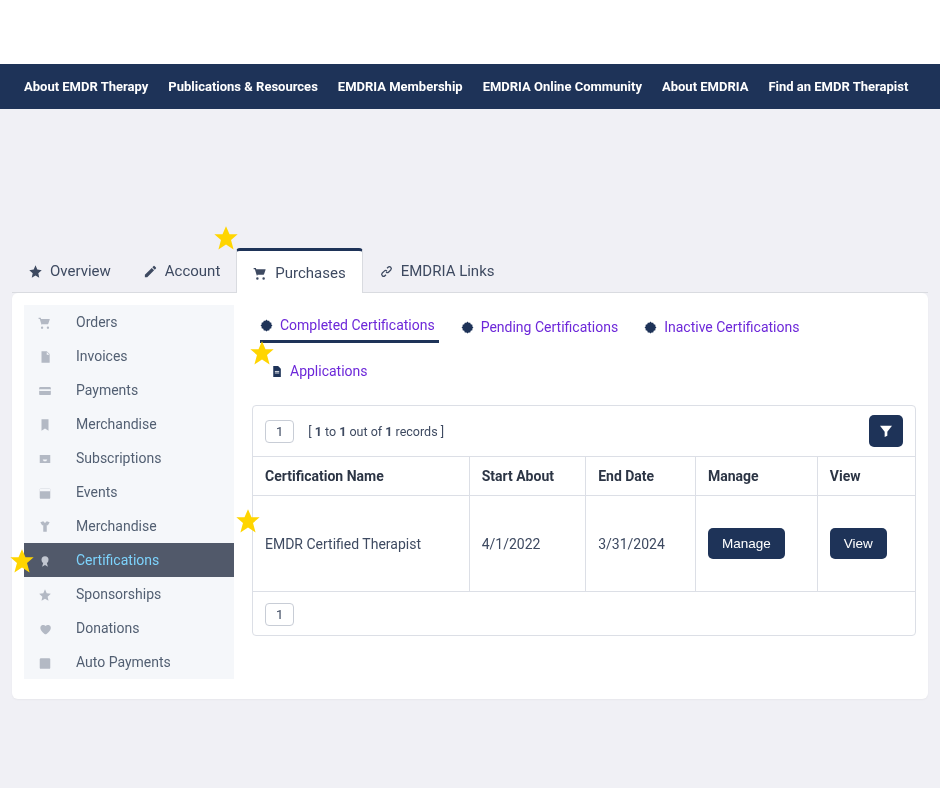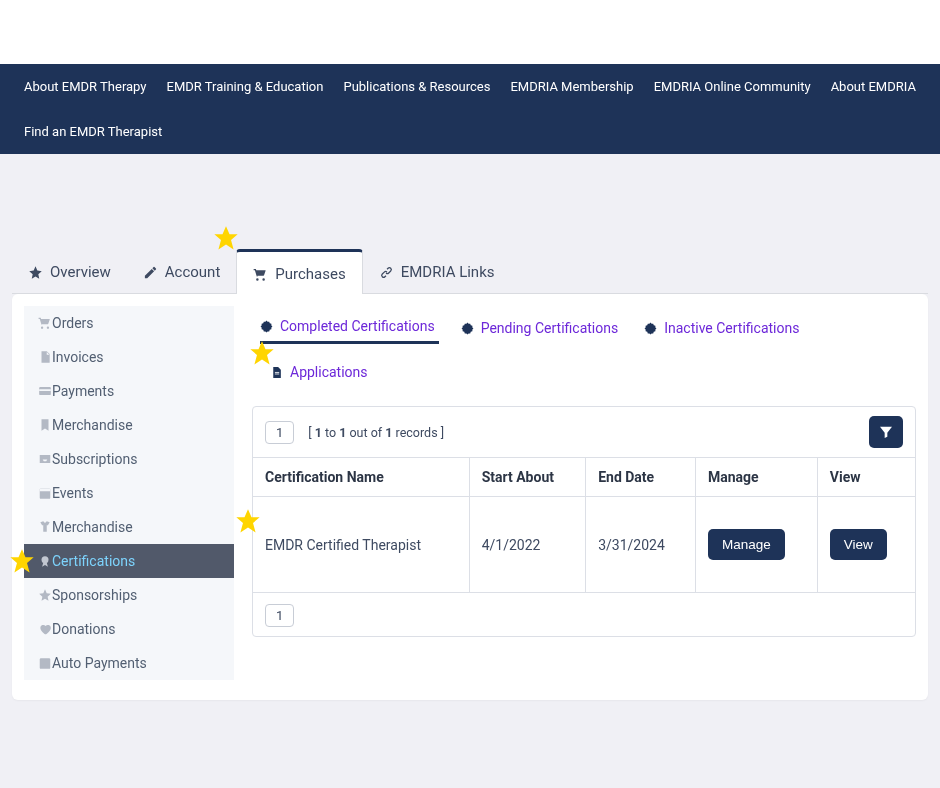--- a/index.html
+++ b/index.html
@@ -15,27 +15,28 @@
       background: #1e3358;
       padding: 0 14px;
     }
     .top-nav-row {
       display: flex;
       flex-wrap: wrap;
     }
     .top-nav a {
       color: #fff;
       text-decoration: none;
-      font-weight: 400;
+      font-weight: 700;
       font-size: 13px;
       padding: 15px 10px;
       display: inline-block;
     }
     .content-wrap {
       padding: 95px 12px 0 12px;
+      margin-top: 44px;
     }
     .tabs-main {
       display: flex;
       border-bottom: 1px solid #d9dbe0;
     }
     .tab-main {
       display: flex;
       align-items: center;
       gap: 7px;
       padding: 13px 16px 11px;
@@ -63,22 +64,22 @@
       padding: 12px 12px 20px 12px;
       gap: 18px;
     }
     .sidemenu {
       width: 210px;
       flex: 0 0 210px;
       background: #f5f7fa;
     }
     .side-item {
       display: flex;
-      align-items: center;
-      gap: 0;
+      align-items: flex-end;
+      gap: 24px;
       padding: 9px 14px;
       color: #525f72;
       font-size: 14px;
       cursor: pointer;
     }
     .side-item.active {
       background: #51596a;
       color: #7dd3fc;
     }
     .side-item.active .side-icon { fill: #c2c7d1; }
@@ -172,21 +173,20 @@
     }
   </style>
 </head>
 <body>
 
 <div class="top-white"></div>
 
 <div class="top-nav">
   <div class="top-nav-row">
     <a href="#">About EMDR Therapy</a>
-    <a href="#">EMDR Training &amp; Education</a>
     <a href="#">Publications &amp; Resources</a>
     <a href="#">EMDRIA Membership</a>
     <a href="#">EMDRIA Online Community</a>
     <a href="#">About EMDRIA</a>
     <a href="#">Find an EMDR Therapist</a>
   </div>
 </div>
 
 <div class="content-wrap">
 

